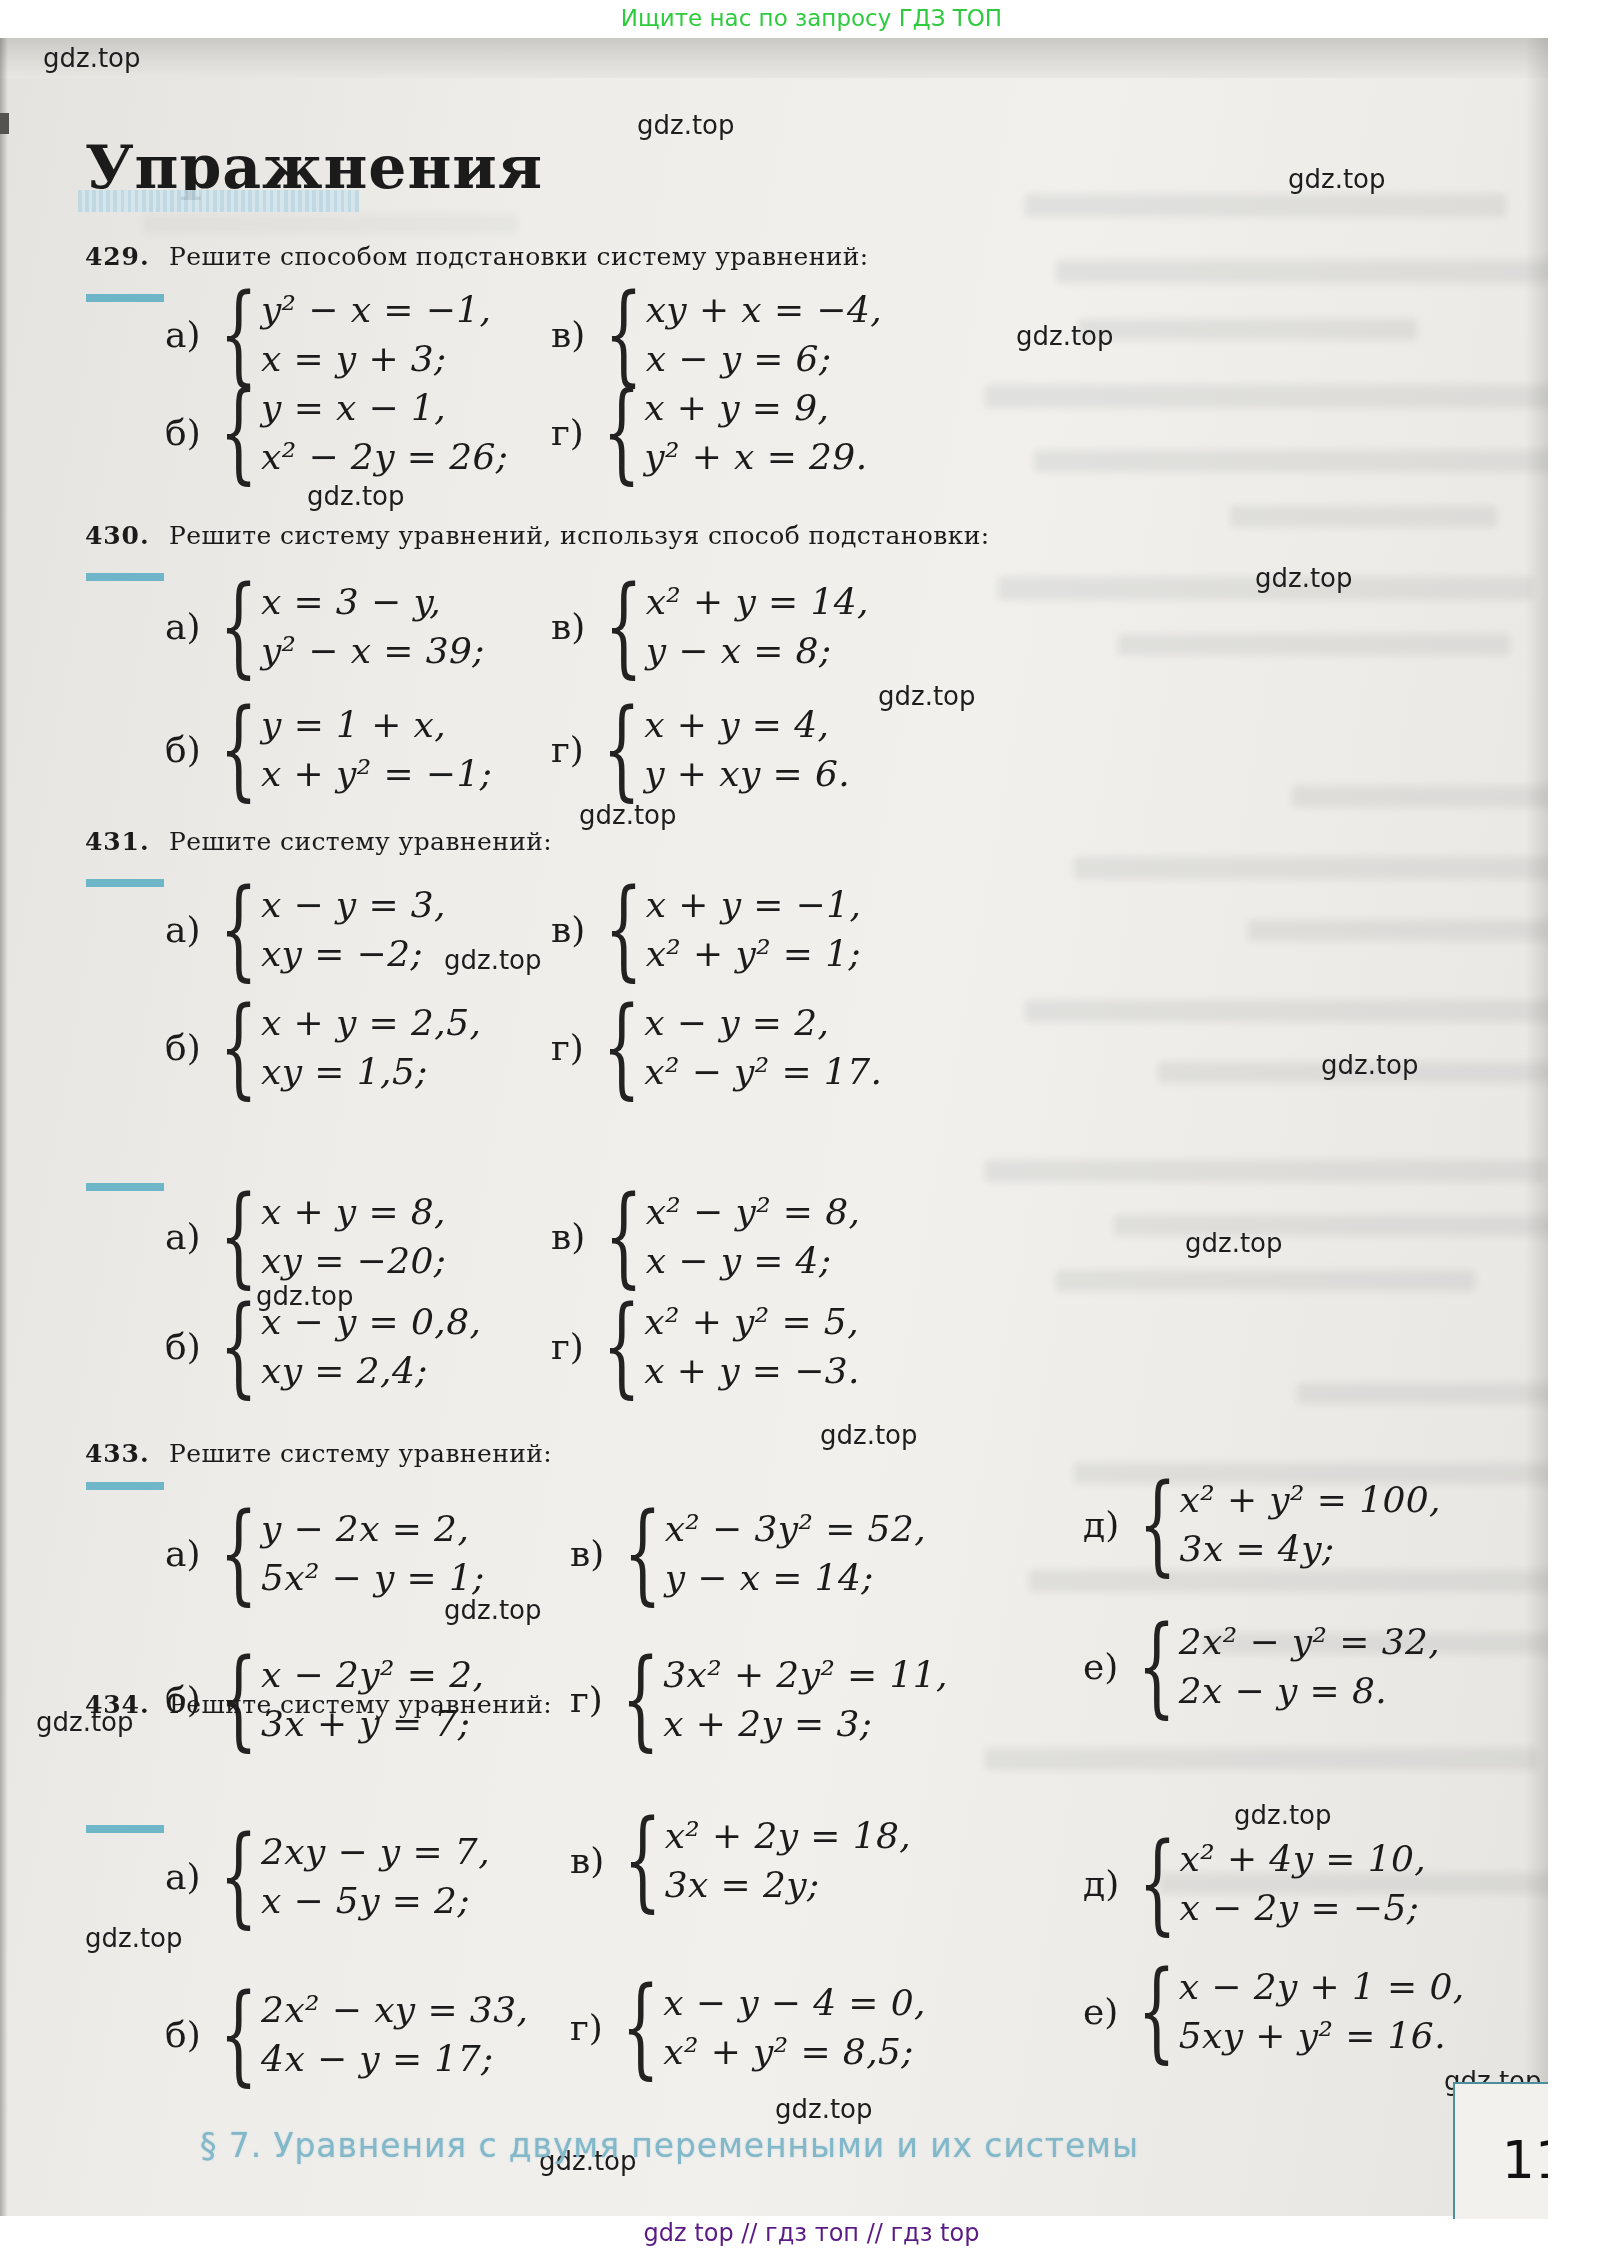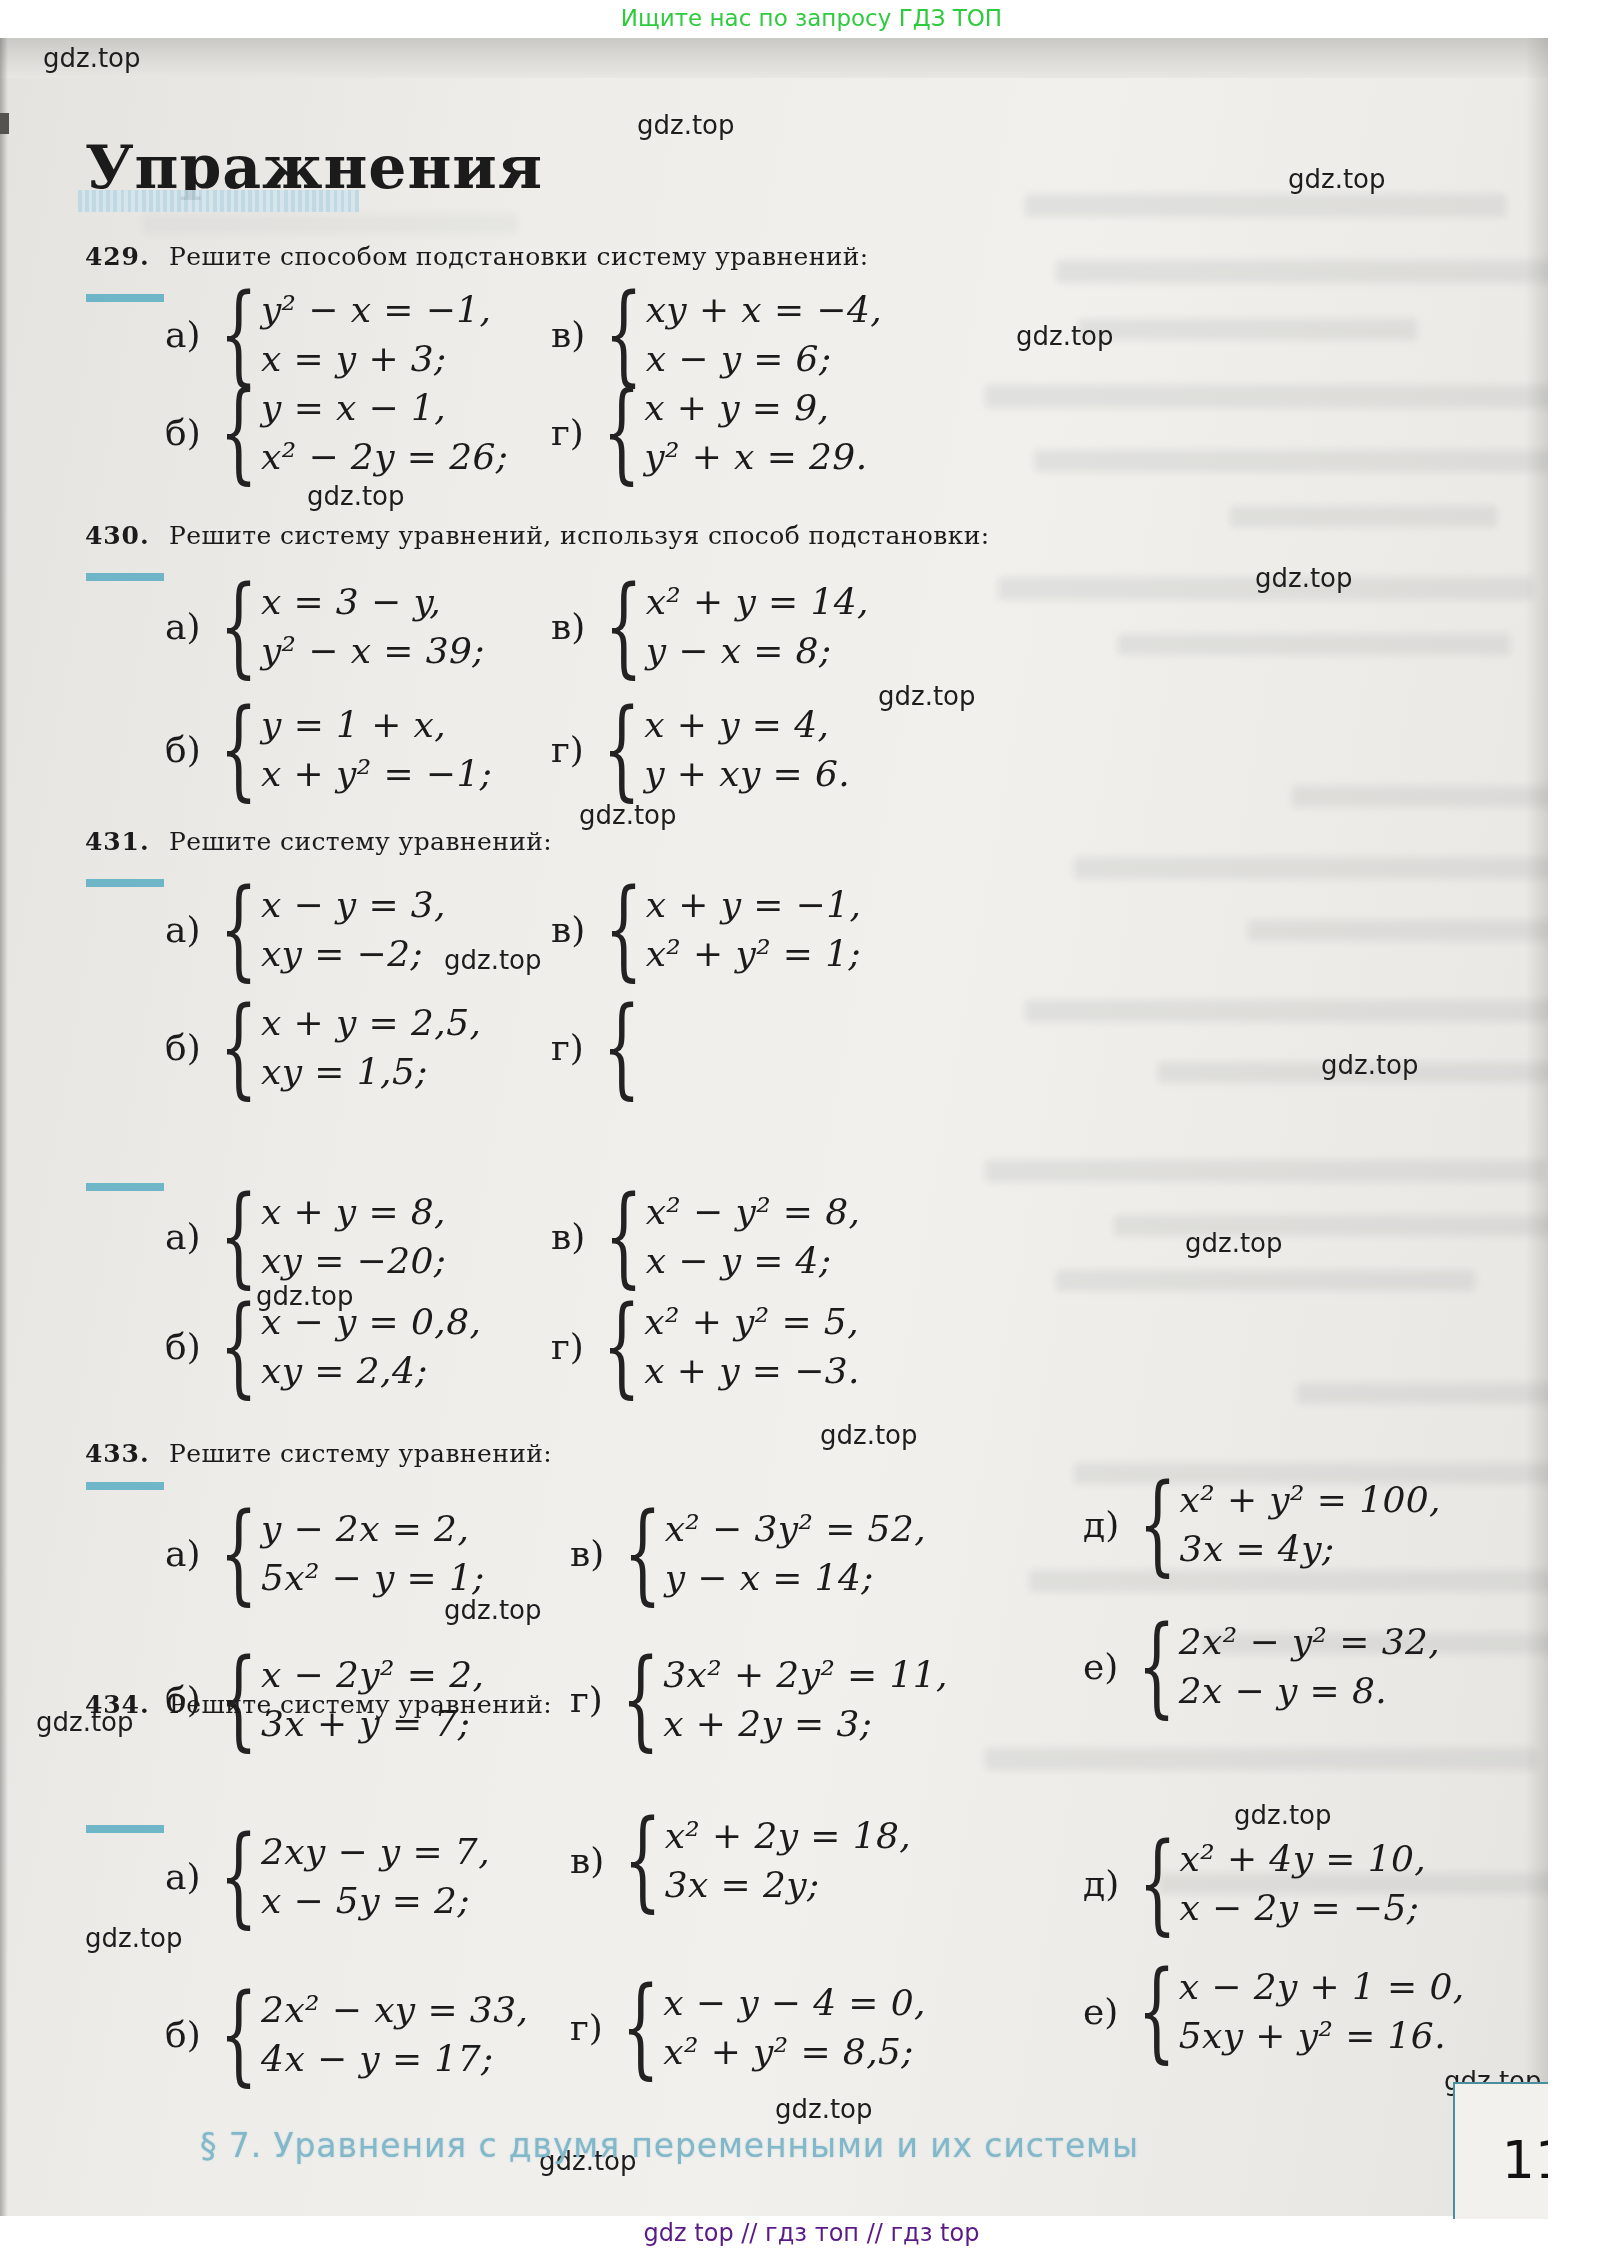--- a/index.html
+++ b/index.html
@@ -211,20 +211,24 @@
     <span class="sys-label">б)</span>
       <span class="brace">{</span>
     <span class="sys-eqs">
         <span class="eq">x + y = 2,5,</span>
         <span class="eq">xy = 1,5;</span>
       </span>
   </div>
   <div class="system" style="left:551px;top:998px">
     <span class="sys-label">г)</span>
       <span class="brace">{</span>
+    <span class="sys-eqs">
+        <span class="eq">x − y = 2,</span>
+        <span class="eq">x² − y² = 17.</span>
+      </span>
   </div>
 
   <div class="num-underline" style="left:86px;top:1183px"></div>
   <div class="system" style="left:165px;top:1187px">
     <span class="sys-label">а)</span>
       <span class="brace">{</span>
     <span class="sys-eqs">
         <span class="eq">x + y = 8,</span>
         <span class="eq">xy = −20;</span>
       </span>

